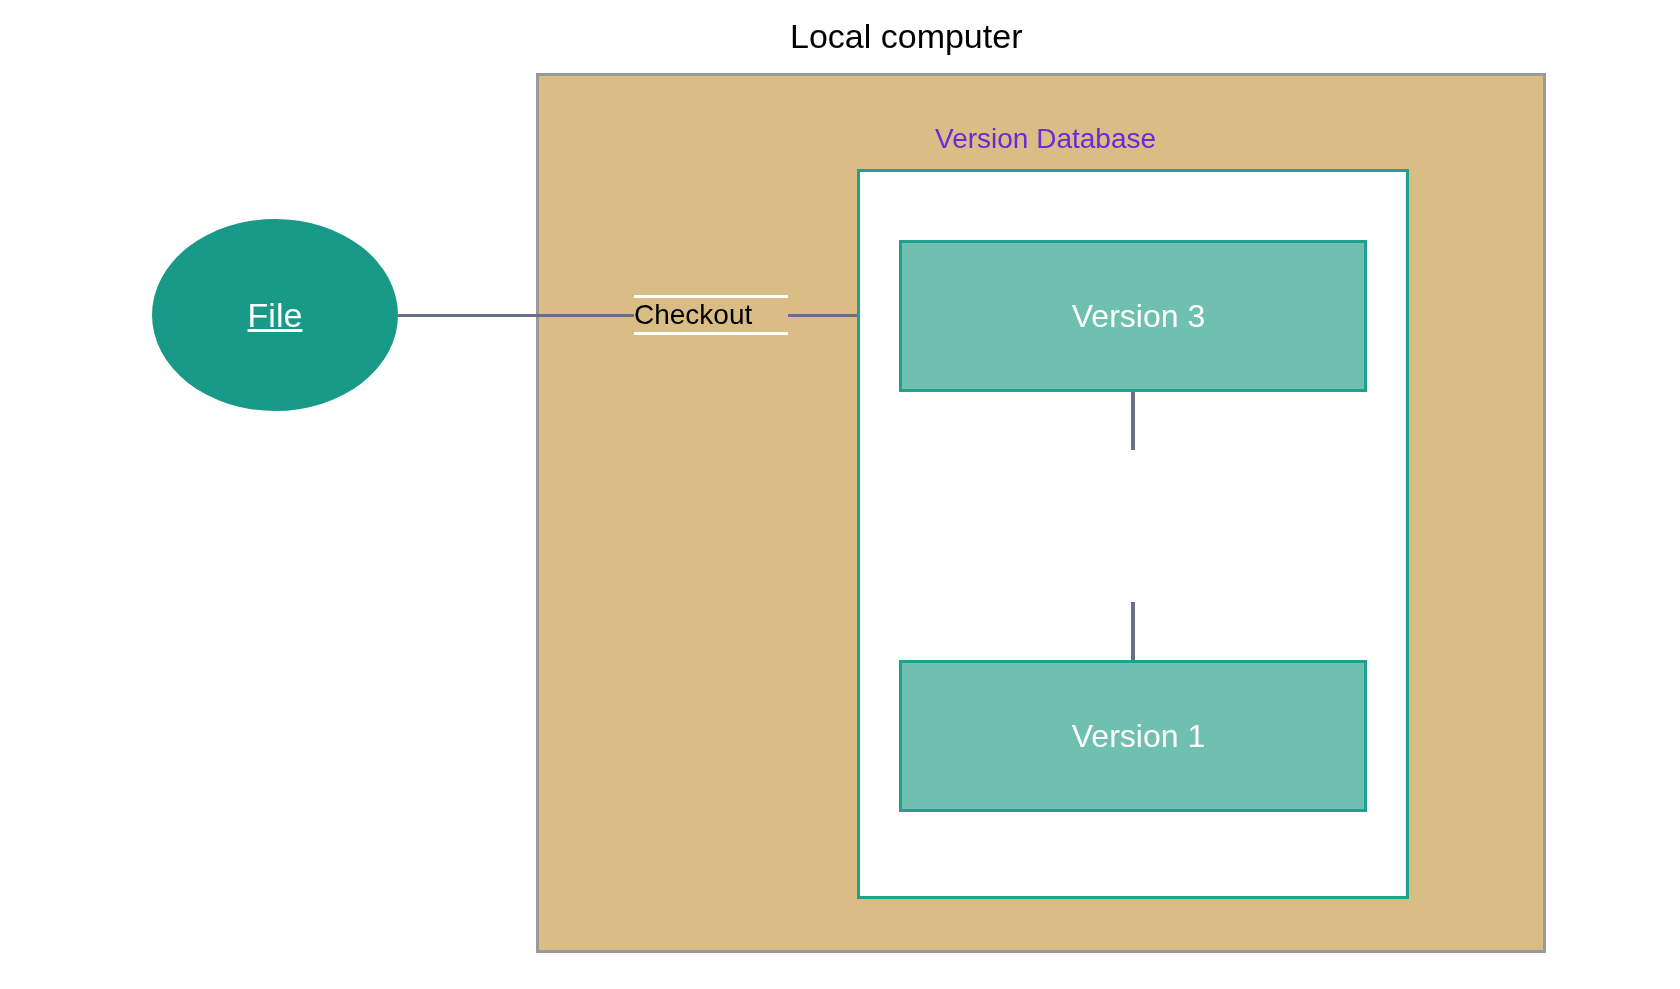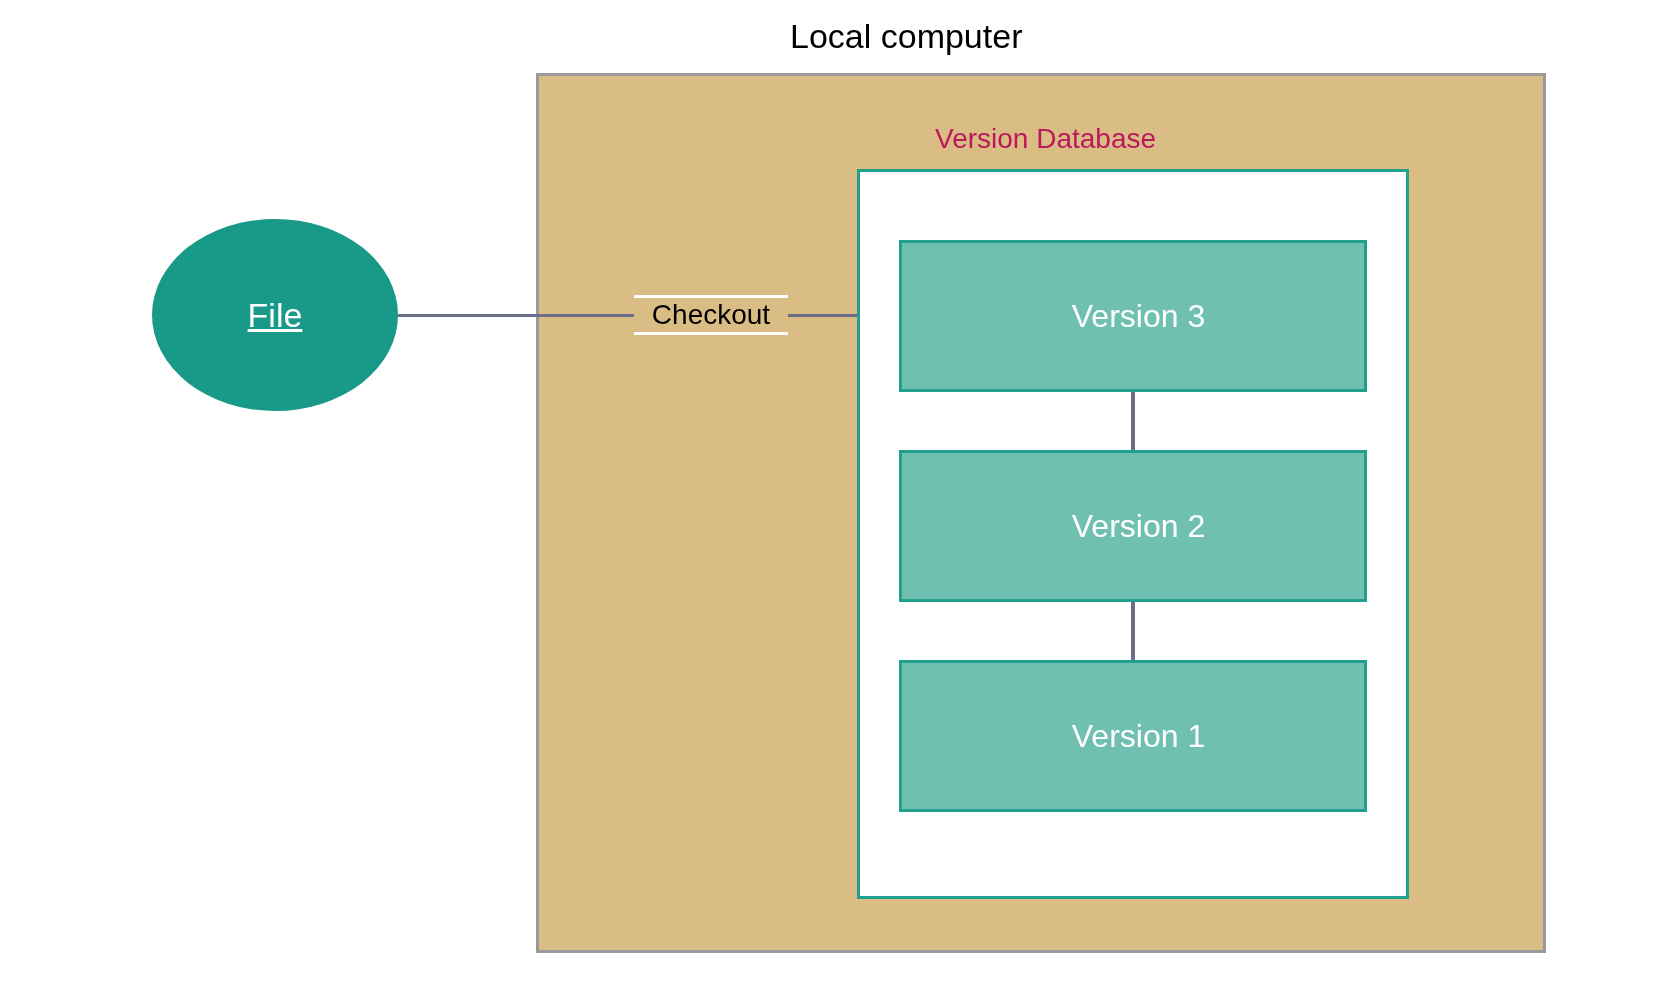--- a/index.html
+++ b/index.html
@@ -65,34 +65,34 @@
     }
     .checkout-label-wrap {
       position: absolute;
       top: 294px;
       left: 634px;
       width: 154px;
       height: 40px;
       background: #d9bd84;
       display: flex;
       align-items: center;
-      justify-content: center;
+      justify-content: flex-start;
       border-top: 3px solid #ffffff;
       border-bottom: 3px solid #ffffff;
     }
     .checkout-label {
       color: #000;
       font-size: 28px;
     }
     .db-title {
       position: absolute;
       top: 122px;
       left: 935px;
       font-size: 28px;
-      color: #be185d;
+      color: #6d28d9;
     }
     .db-box {
       position: absolute;
       top: 168px;
       left: 857px;
       width: 552px;
       height: 730px;
       background: #ffffff;
       border: 3px solid #20a08d;
     }
@@ -152,23 +152,20 @@
 
   <div class="db-title">Version Database</div>
   <div class="db-box"></div>
 
   <div class="version-box version-box-3">
     <span class="version-label">Version 3</span>
   </div>
 
   <div class="connector-32"></div>
 
-  <div class="version-box version-box-2">
-    <span class="version-label">Version 2</span>
-  </div>
 
   <div class="connector-21"></div>
 
   <div class="version-box version-box-1">
     <span class="version-label">Version 1</span>
   </div>
 
 </div>
 
 </body></html>

